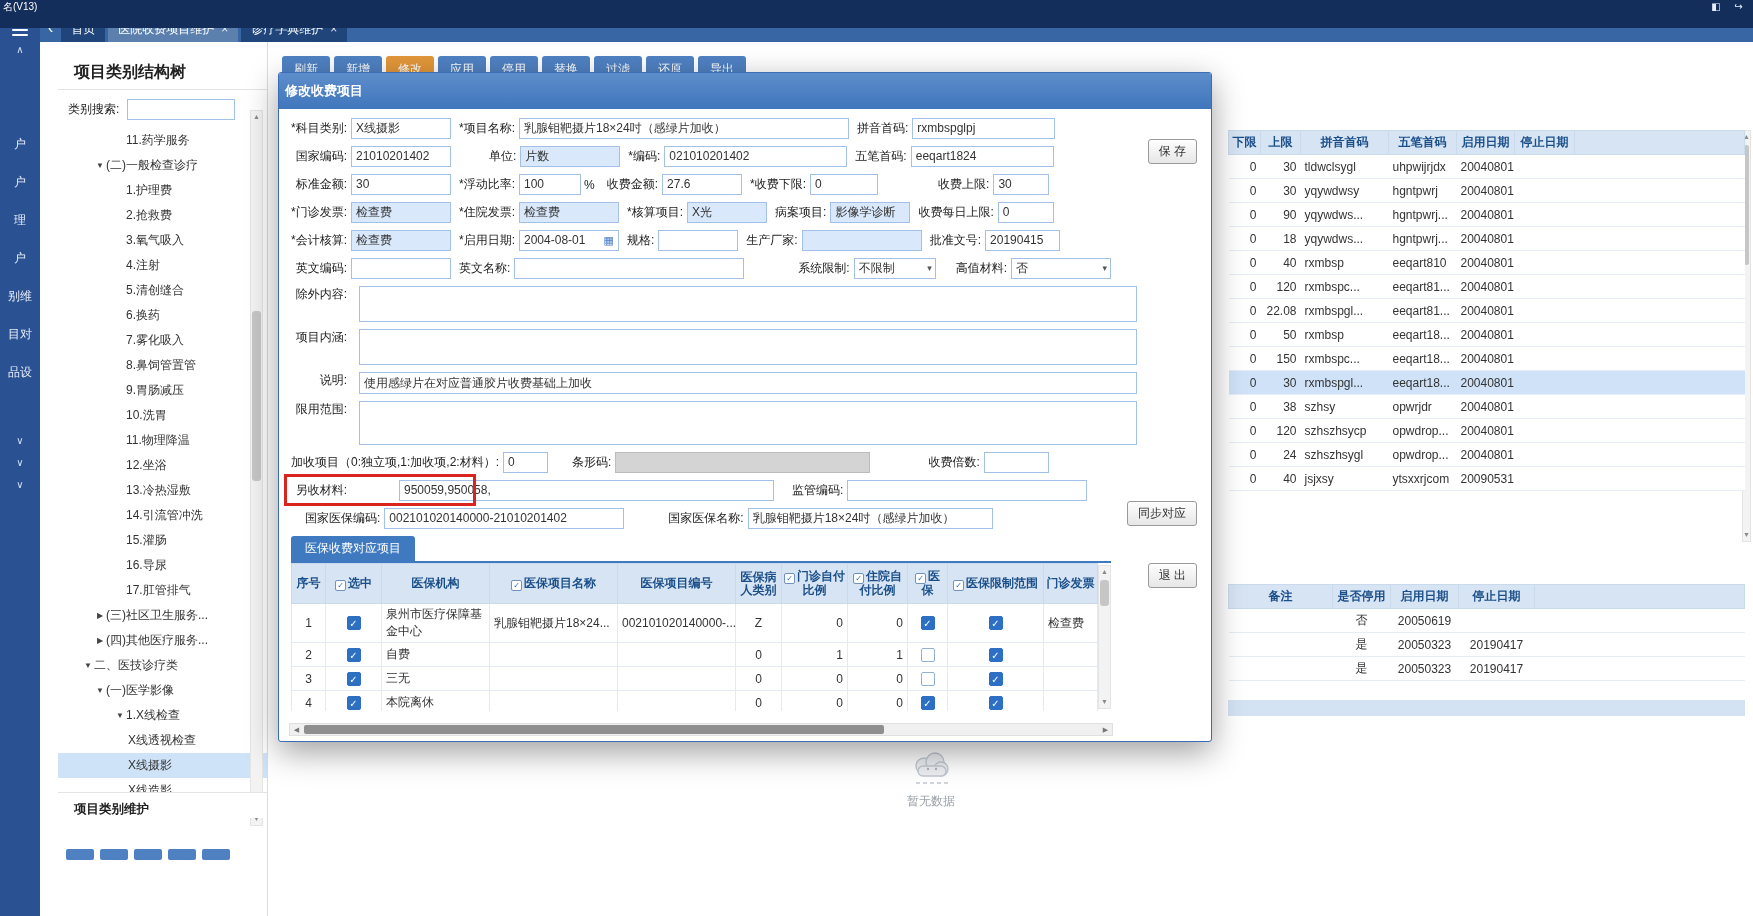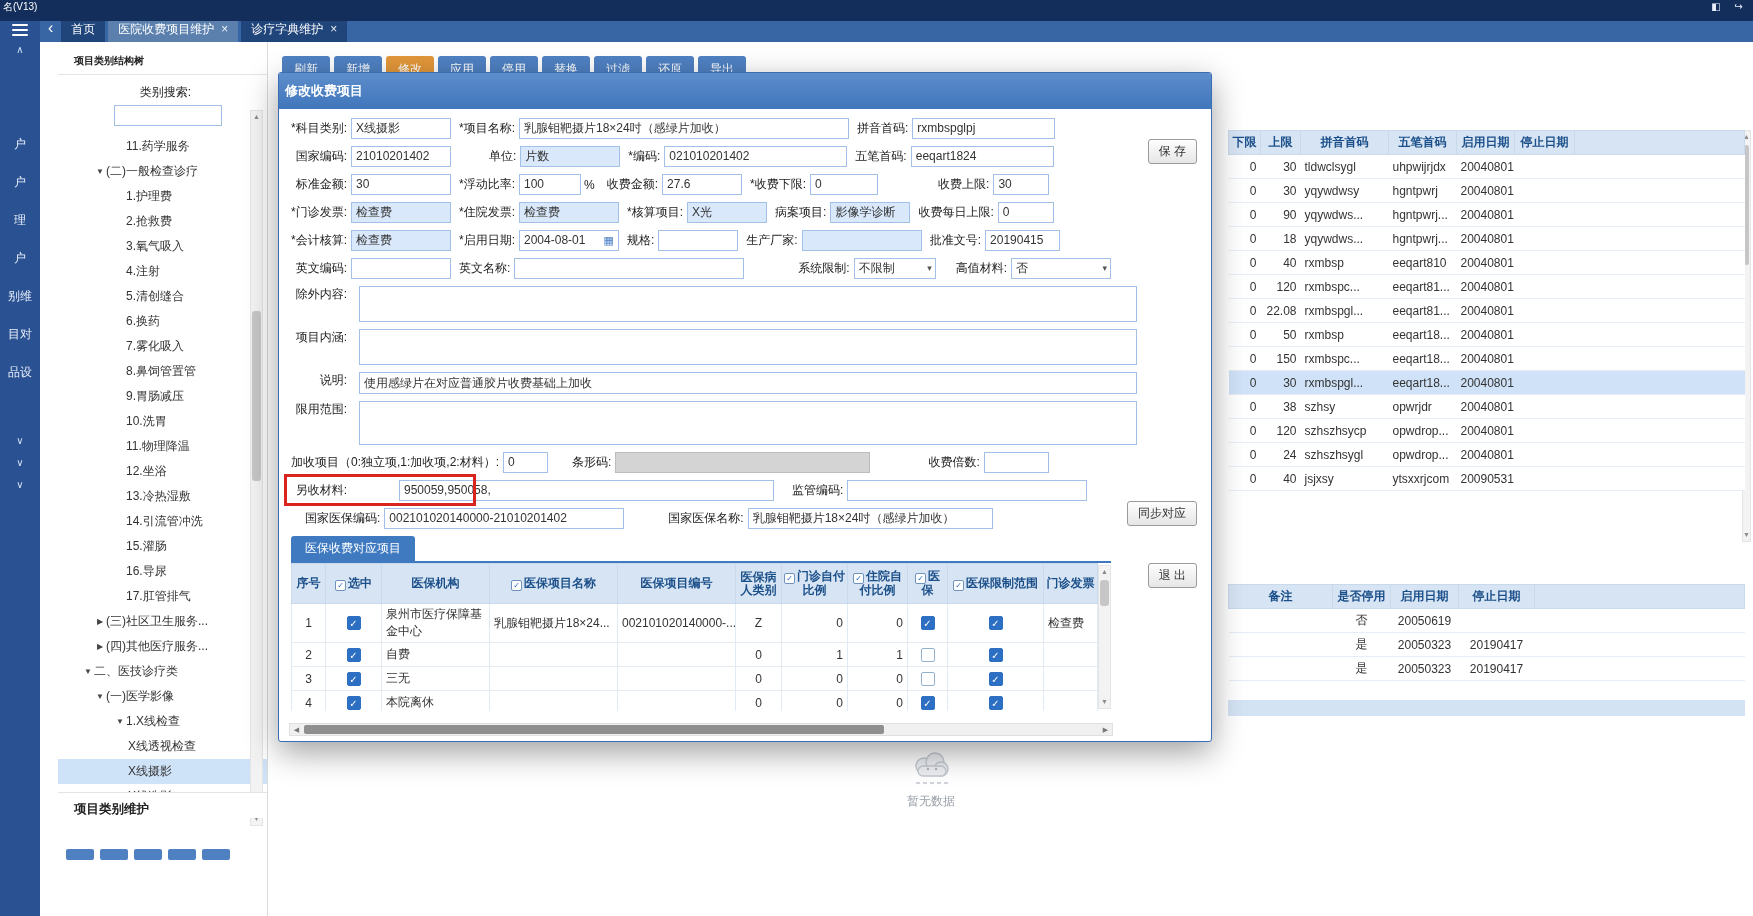--- a/index.html
+++ b/index.html
@@ -1,19 +1,19 @@
 <!DOCTYPE html>
 <html><head>
 <meta charset="utf-8">
 <style>
   html,body{margin:0;padding:0;width:1753px;height:916px;overflow:hidden;background:#fff;
     font-family:"Liberation Sans","DejaVu Sans",sans-serif;font-size:12px;color:#333;}
   *{box-sizing:border-box;}
   
-  .topbar{position:absolute;left:0;top:0;width:1753px;height:21px;background:#142e5c;color:#fff;
+  .topbar{position:absolute;left:0;top:0;width:1753px;height:28px;background:#142e5c;color:#fff;
     font-size:10px;line-height:14px;padding-left:3px;z-index:5;}
   .topbar .ticons{position:absolute;right:10px;top:0;display:flex;gap:14px;font-size:10px;color:#e8eefb;}
   
   .rail{position:absolute;left:0;top:14px;width:40px;height:902px;background:#2a5191;color:#fff;z-index:4;text-align:center;}
   .hamburger{margin:10px auto 6px auto;width:16px;}
   .hamburger i{display:block;height:2px;background:#fff;margin:3px 0;border-radius:1px;}
   .rail-chev{color:#cfe0f5;font-size:10px;height:16px;line-height:16px;}
   .rail-item{color:#e8eefb;font-size:12px;line-height:16px;margin-top:22px;cursor:pointer;}
   .rail-item:nth-of-type(3){margin-top:78px;}
   .rail-bottom{position:absolute;left:0;bottom:420px;width:40px;}
@@ -21,22 +21,22 @@
   
   .tabbar{position:absolute;left:40px;top:14px;width:1713px;height:28px;background:#3866a5;display:flex;align-items:flex-end;z-index:4;}
   .backchev{color:#fff;font-size:16px;line-height:28px;padding:0 8px;cursor:pointer;}
   .tab{height:26px;line-height:26px;padding:13px 10px;background:#20457b;color:#fff;margin-right:3px;
     font-size:12px;display:flex;align-items:center;gap:7px;cursor:pointer;border-radius:2px 2px 0 0;}
   .tab.active{background:#5b80ae;}
   .tab-close{display:none;font-size:12px;opacity:.9;}
   .tab-close.show{display:inline;}
   
   .treepanel{position:absolute;left:58px;top:42px;width:210px;height:874px;background:#fff;border-right:1px solid #dcdcdc;z-index:3;}
-  .tree-head{font-weight:bold;color:#222;padding:12px 0 6px 16px;border-bottom:1px solid #e4e4e4;font-size:10px;}
-  .tree-search{display:flex;align-items:center;padding:9px 0 8px 10px;gap:4px;flex-direction:column;}
+  .tree-head{font-weight:bold;color:#222;padding:20px 0 6px 16px;border-bottom:1px solid #e4e4e4;font-size:16px;}
+  .tree-search{display:flex;align-items:center;padding:9px 0 8px 10px;gap:4px;}
   .tree-list{position:relative;}
   .ti{height:25px;line-height:25px;display:flex;align-items:center;color:#333;font-size:12px;cursor:pointer;white-space:nowrap;}
   .ti .ar{width:12px;font-size:8px;color:#444;text-align:center;flex:none;}
   .ti.selected{background:#cfe3f8;}
   .dep0{padding-left:24px;}.dep1{padding-left:36px;}.dep2{padding-left:56px;}.dep3{padding-left:58px;}
   .tree-foot{position:absolute;left:0;bottom:98px;width:100%;border-top:1px solid #e4e4e4;
     font-weight:bold;color:#222;padding:8px 0 0 16px;font-size:12.5px;background:#fff;}
   .stubrow{position:absolute;left:8px;bottom:56px;display:flex;gap:6px;}
   .stub{width:28px;height:11px;background:#4f81c2;border-radius:2px;}
   .vtrack{position:absolute;background:#f3f3f3;border:1px solid #e4e4e4;}

